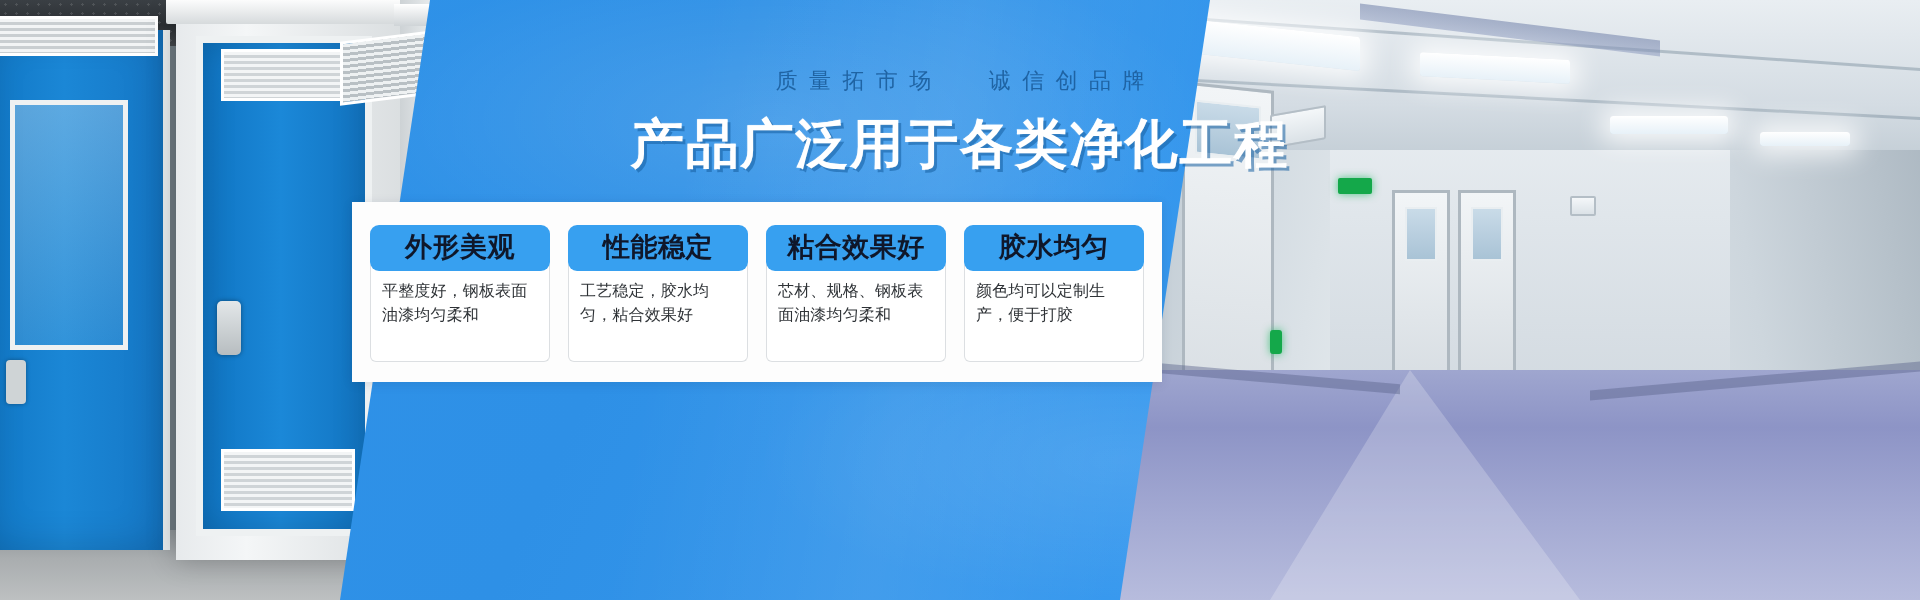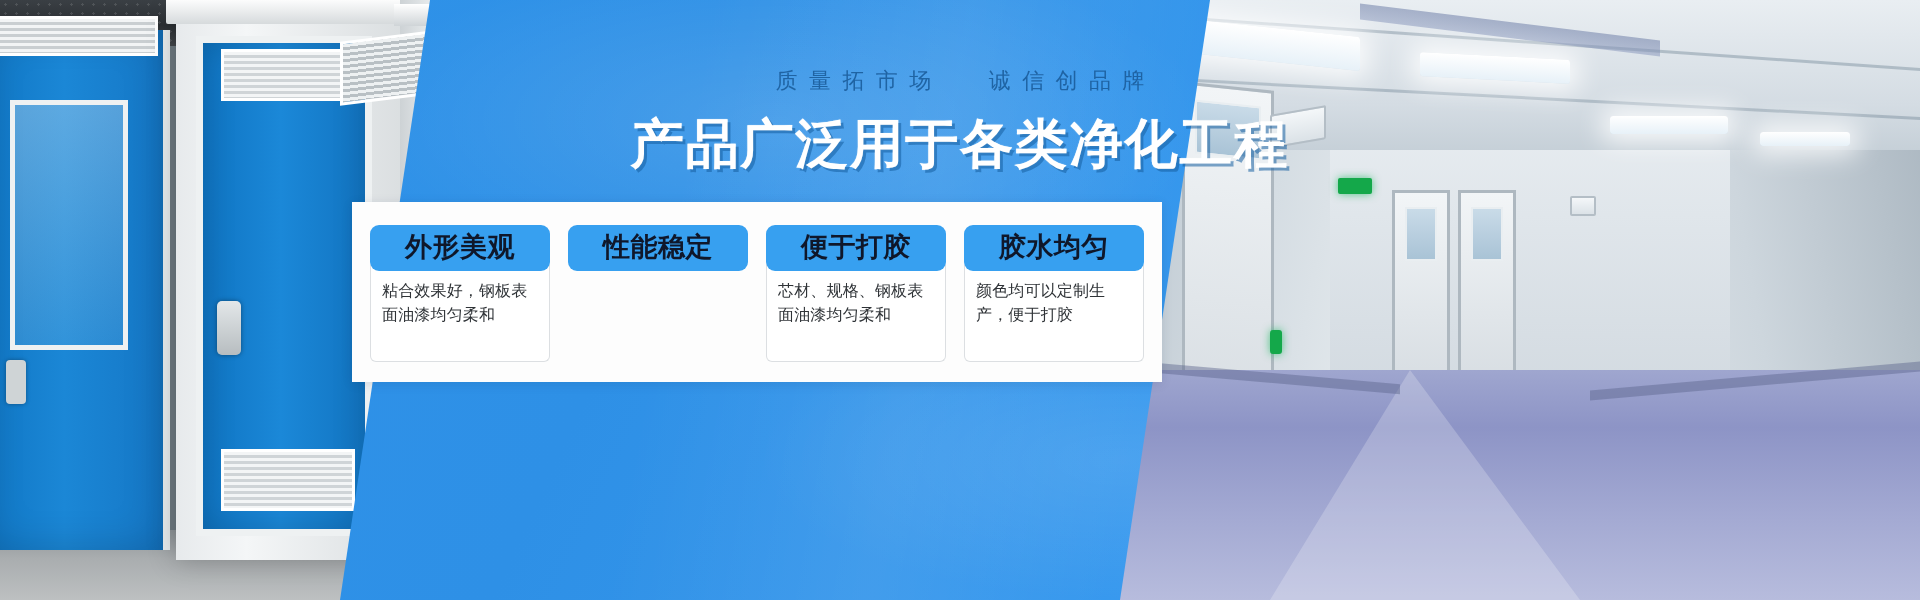--- a/index.html
+++ b/index.html
@@ -350,29 +350,30 @@
   <div class="copy">
     <div class="tagline"><span>质量拓市场</span><span class="gap"></span><span>诚信创品牌</span></div>
     <div class="headline">产品广泛用于各类净化工程</div>
   </div>
 
   <div class="cards-wrap">
     <div class="cards">
 
       <div class="card">
         <div class="card-head">外形美观</div>
-        <div class="card-body">粘合效果好，钢板表面油漆均匀柔和</div>
+        <div class="card-body">平整度好，钢板表面油漆均匀柔和</div>
       </div>
 
       <div class="card">
         <div class="card-head">性能稳定</div>
+        <div class="card-body">工艺稳定，胶水均匀，粘合效果好</div>
       </div>
 
       <div class="card">
-        <div class="card-head">便于打胶</div>
+        <div class="card-head">粘合效果好</div>
         <div class="card-body">芯材、规格、钢板表面油漆均匀柔和</div>
       </div>
 
       <div class="card">
         <div class="card-head">胶水均匀</div>
         <div class="card-body">颜色均可以定制生产，便于打胶</div>
       </div>
 
     </div>
   </div>

